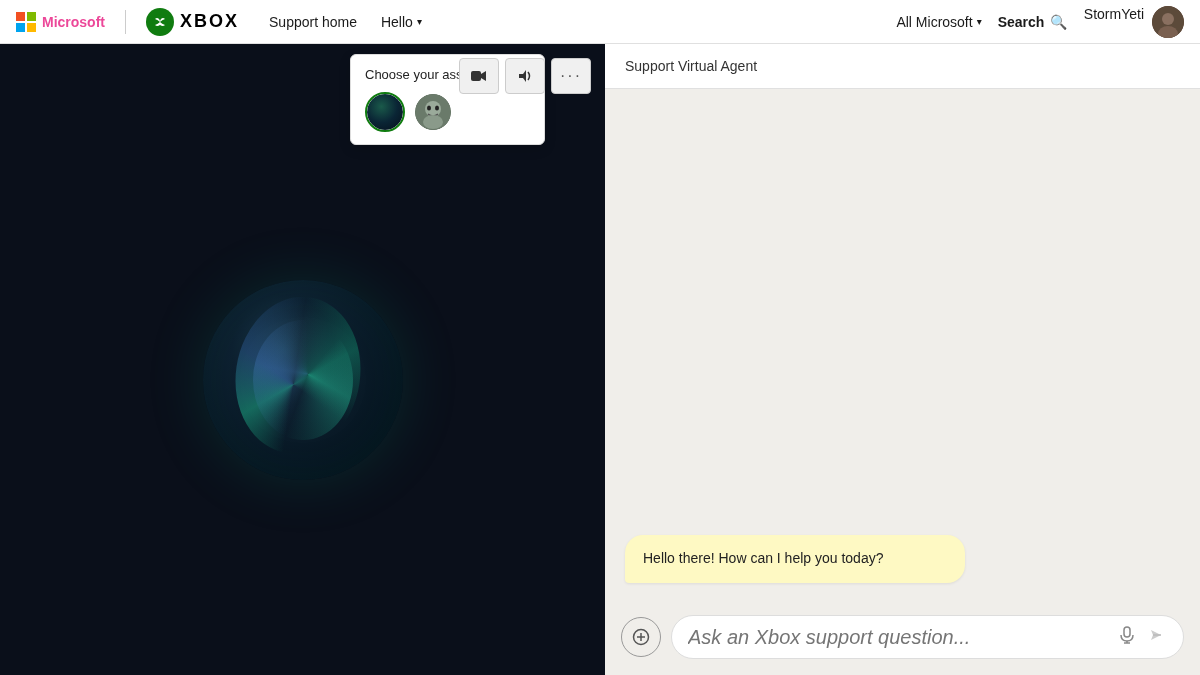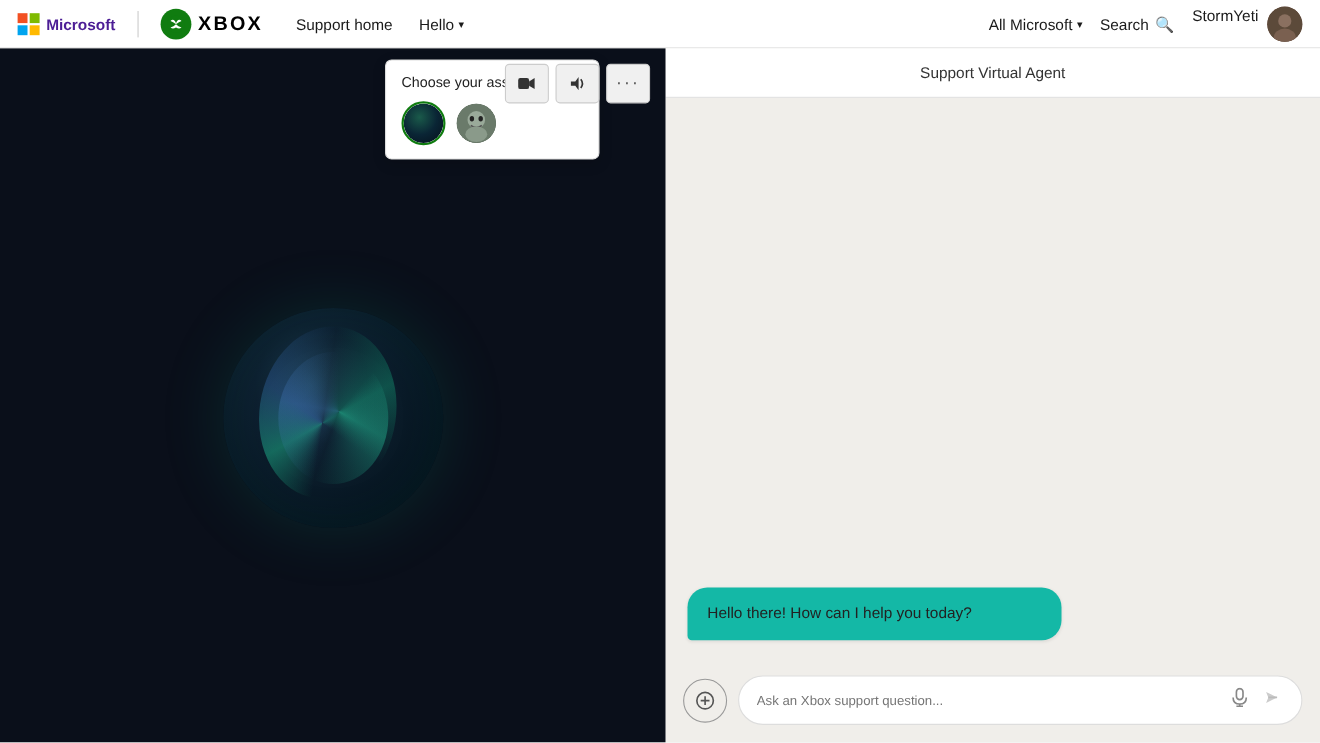--- a/index.html
+++ b/index.html
@@ -88,20 +88,21 @@
       cursor: pointer;
       margin-left: 16px;
     }
     .nav-search {
       display: flex;
       align-items: center;
       gap: 6px;
       font-size: 14px;
       color: #1a1a1a;
       cursor: pointer;
+      font-weight: bold;
     }
     .nav-user {
       display: flex;
       align-items: flex-start;
       gap: 8px;
       font-size: 14px;
       color: #1a1a1a;
       cursor: pointer;
     }
     .avatar-circle {
@@ -246,33 +247,33 @@
       flex: 1;
       background: #f0eeea;
       display: flex;
       flex-direction: column;
     }
     .chat-header {
       background: #fff;
       padding: 14px 20px;
       font-size: 14px;
       color: #333;
-      text-align: center;
+      text-align: left;
       border-bottom: 1px solid #e0e0e0;
     }
     .chat-messages {
       flex: 1;
       padding: 20px;
       display: flex;
       flex-direction: column;
       justify-content: flex-end;
       gap: 12px;
     }
     .message-bubble {
-      background: #14b8a6;
+      background: #fef9c3;
       border-radius: 18px 18px 18px 4px;
       padding: 14px 18px;
       font-size: 14px;
       color: #222;
       max-width: 340px;
       box-shadow: 0 1px 3px rgba(0,0,0,0.08);
       line-height: 1.4;
     }
     .chat-input-area {
       display: flex;
@@ -301,23 +302,24 @@
       border: 1px solid #ddd;
       display: flex;
       align-items: center;
       padding: 8px 16px;
       gap: 8px;
     }
     .chat-input {
       flex: 1;
       border: none;
       outline: none;
-      font-size: 12px;
+      font-size: 20px;
       color: #0f172a;
       background: transparent;
+      font-style: italic;
     }
     .chat-mic-btn {
       font-size: 16px;
       color: #666;
       cursor: pointer;
       background: none;
       border: none;
       padding: 2px;
     }
     .chat-send-btn {
@@ -335,21 +337,21 @@
 
 <nav class="navbar">
 
   <div class="ms-logo">
     <div class="ms-grid">
       <span style="background:#f25022;"></span>
       <span style="background:#7fba00;"></span>
       <span style="background:#00a4ef;"></span>
       <span style="background:#ffb900;"></span>
     </div>
-    <span style="font-size:14px; font-weight:600; margin-left:6px; color:#4c1d95;">Microsoft</span>
+    <span style="font-size:14px; font-weight:600; margin-left:6px; color:#ec4899;">Microsoft</span>
   </div>
 
   <div class="ms-divider"></div>
 
   <div class="xbox-logo">
     <div class="xbox-circle">
       <svg width="18" height="18" viewBox="0 0 18 18" fill="white">
         <circle cx="9" cy="9" r="8" fill="#107c10"></circle>
         <path d="M4 6 Q6 4 8 6 Q9 7 9 9 Q7 7 4 6z" fill="white"></path>
         <path d="M14 6 Q12 4 10 6 Q9 7 9 9 Q11 7 14 6z" fill="white"></path>

